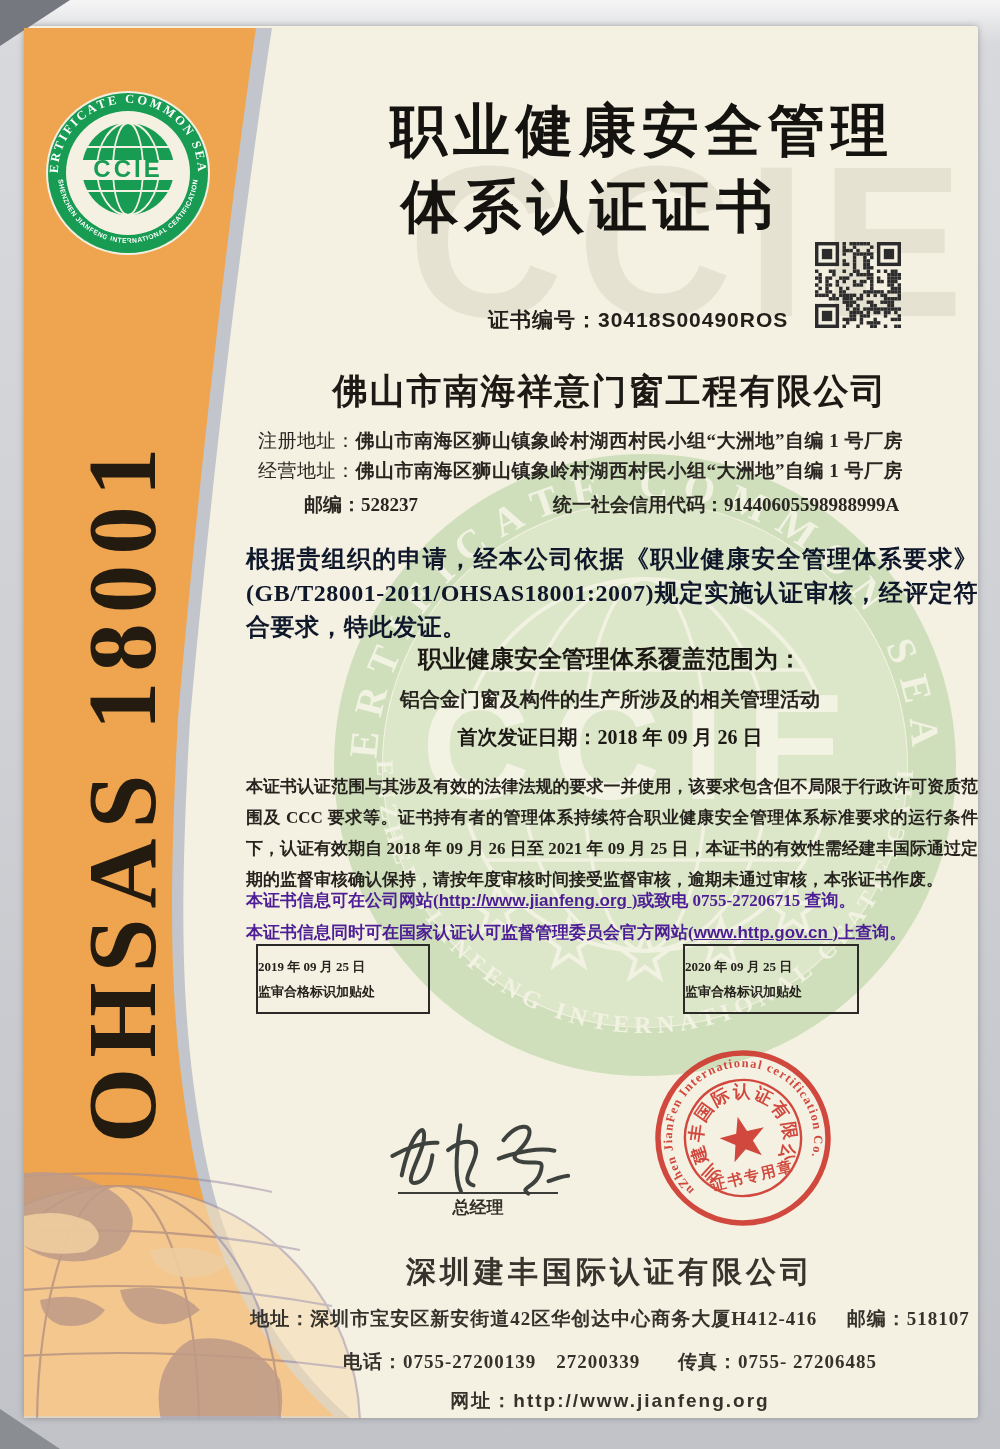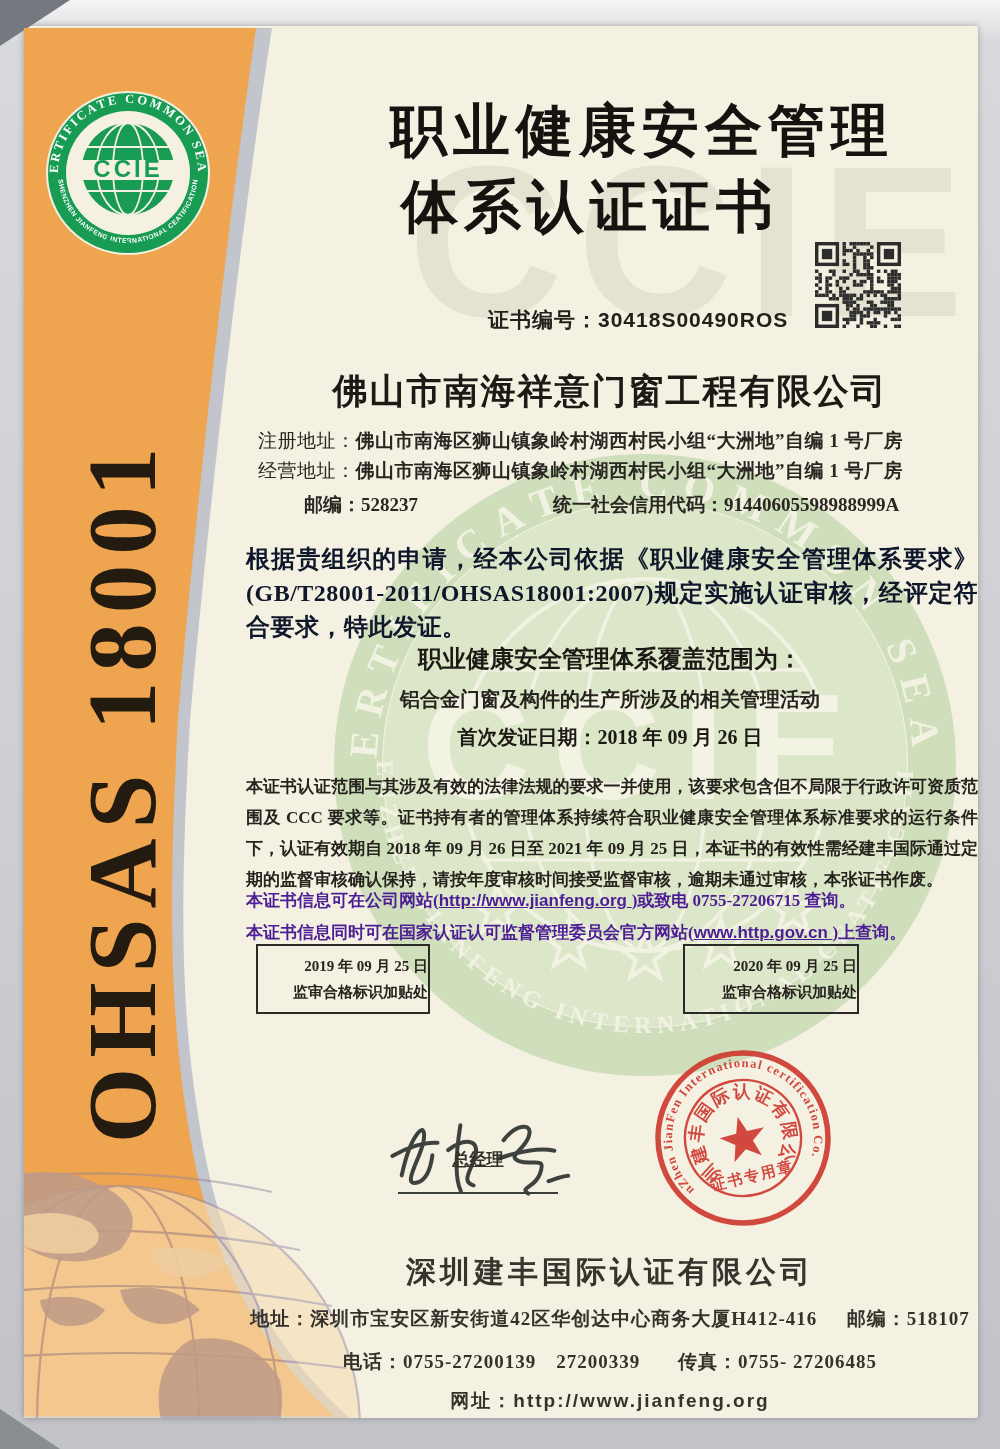--- a/index.html
+++ b/index.html
@@ -29,22 +29,22 @@
   .addr b{font-weight:400;}
   .rowline{font-size:19px;color:#2a2722;font-weight:800;}
   .para{font-size:24px;color:#0f172a;font-weight:600;line-height:34px;text-align:justify;letter-spacing:.5px;}
   .scope-title{font-size:24px;font-weight:800;color:#1d1a16;}
   .scope{font-size:20px;font-weight:600;color:#26231e;}
   .issue{font-size:20px;font-weight:800;color:#1d1a16;}
   .terms{font-size:17px;color:#26231e;font-weight:600;line-height:31px;text-align:justify;margin-top:8px;}
   .infoline{font-size:17px;color:#4c1d95;font-weight:700;}
   .infoline .url{text-decoration:underline;font-family:"Liberation Sans","DejaVu Sans",sans-serif;font-weight:700;}
   .stickbox{position:absolute;border:2px solid #2c2a26;color:#26231e;
-    display:flex;flex-direction:column;justify-content:center;gap:7px;text-align:right;
-    font-size:15px;font-weight:700;background:transparent;}
+    display:flex;flex-direction:column;justify-content:center;gap:7px;text-align:left;
+    font-size:13px;font-weight:700;background:transparent;}
   .issuer-name{font-size:30px;font-weight:800;color:#37342e;
     font-family:"Liberation Sans","DejaVu Sans",sans-serif;letter-spacing:4px;}
   .issuer-line{font-size:19px;font-weight:800;color:#35322c;letter-spacing:1px;}
   .sig-title{font-size:17px;font-weight:700;color:#33302a;}
   
   .wm-ccie{font-family:"Liberation Sans","DejaVu Sans",sans-serif;
     font-size:215px;font-weight:900;letter-spacing:14px;color:rgba(156,152,132,.16);}
   
   .ohsas{
     font-size:97px;font-weight:800;letter-spacing:10px;color:#241b10;
@@ -467,21 +467,21 @@
     <path d="M22,72 C34,30 52,16 46,40 C41,58 20,84 38,80 C48,77 52,64 54,54"></path>
     <path d="M14,52 C30,44 48,40 60,42"></path>
     <path d="M84,26 C78,52 74,78 80,92"></path>
     <path d="M70,50 C88,38 102,42 97,57 C92,72 80,82 93,87"></path>
     <path d="M126,44 C140,28 158,28 151,43 C145,56 128,60 140,66 C154,72 168,62 160,80 C154,94 138,92 147,99"></path>
     <path d="M120,62 C140,56 162,54 176,58"></path>
     <path d="M168,88 C176,86 182,84 188,84"></path>
   </g>
 </svg>
 <div class="abs" style="left:398px;top:1192px;width:160px;border-top:2px solid #3a3d38;"></div>
-<div class="abs sig-title ctr" style="left:398px;top:1148px;width:160px;text-decoration:underline;">总经理</div>
+<div class="abs sig-title ctr" style="left:398px;top:1196px;width:160px;">总经理</div>
 
 <div class="abs issuer-name ctr" style="left:240px;top:1252px;width:740px;">深圳建丰国际认证有限公司</div>
 
 <div class="abs issuer-line ctr" style="left:240px;top:1306px;width:740px;">
   <span>地址：</span><span>深圳市宝安区新安街道42区华创达中心商务大厦H412-416</span>
   <span style="display:inline-block;width:18px;"></span>
   <span>邮编：</span><span>518107</span>
 </div>
 <div class="abs issuer-line ctr" style="left:240px;top:1349px;width:740px;">
   <span>电话：</span><span>0755-27200139　27200339</span>

